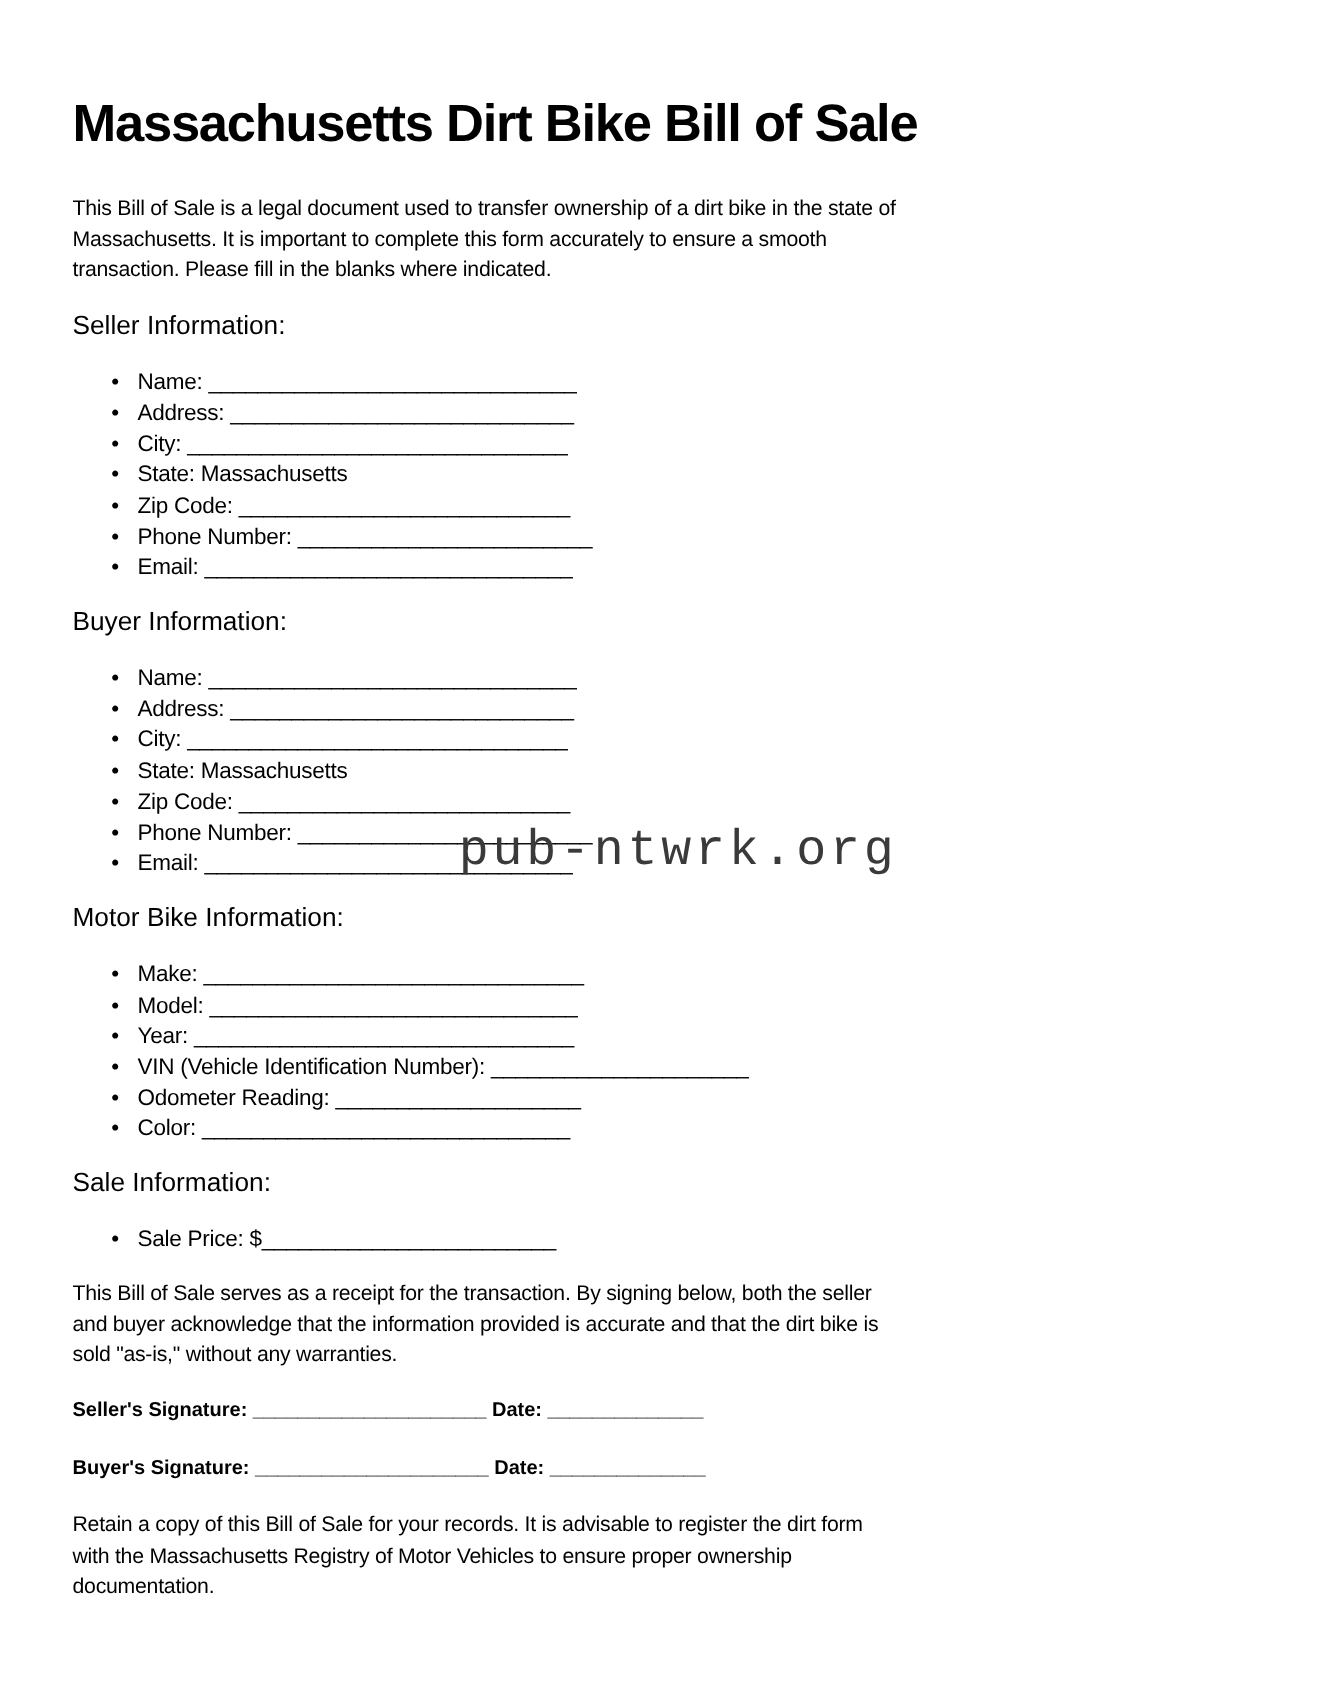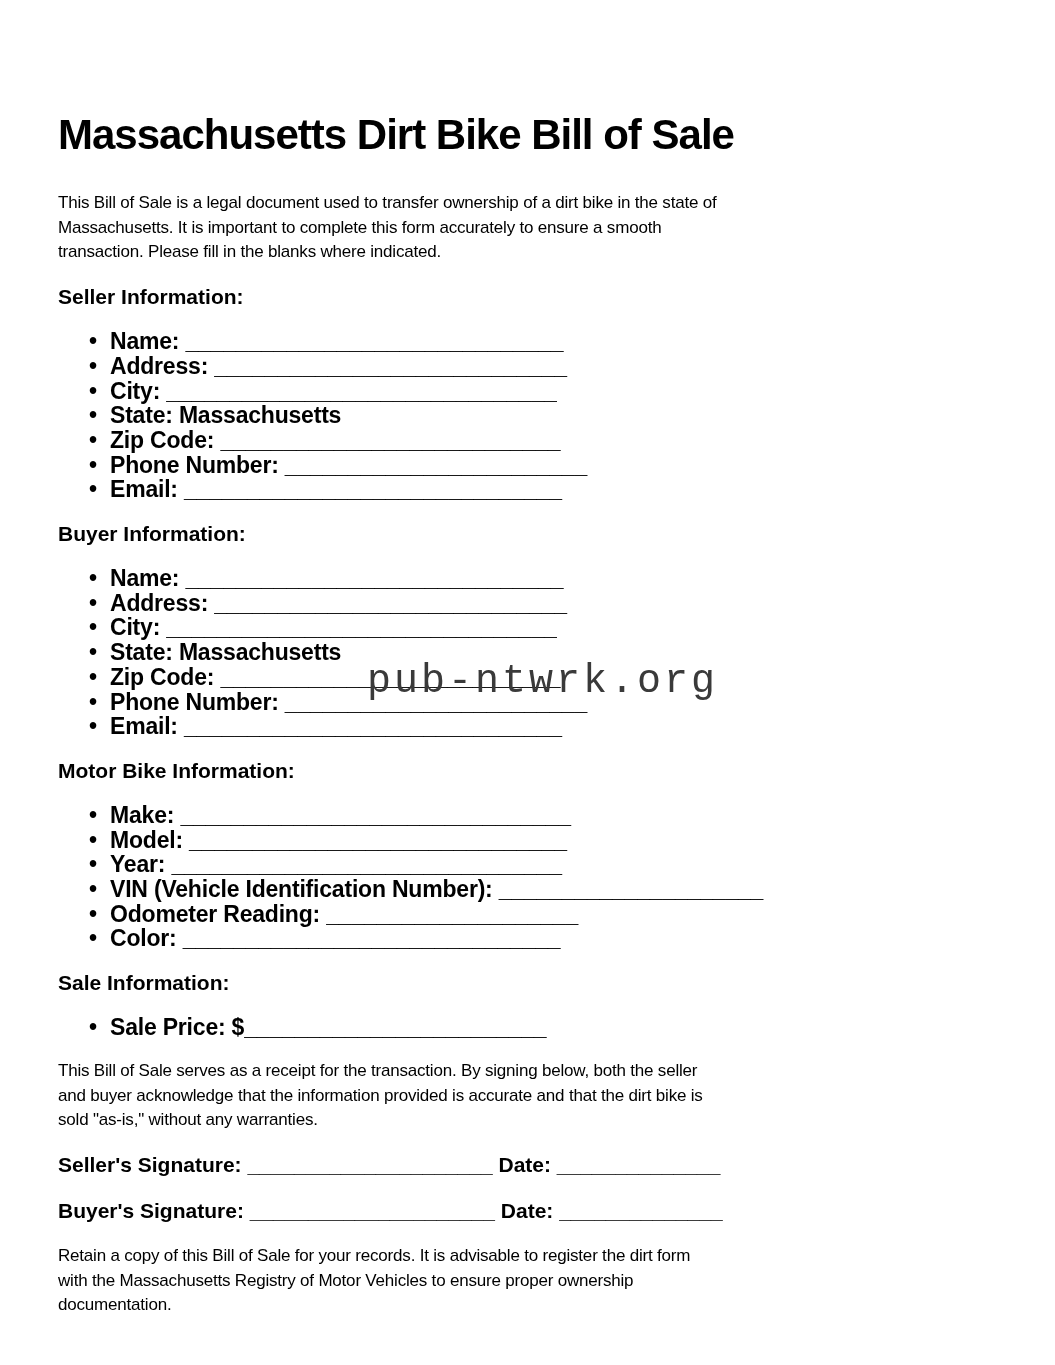--- a/index.html
+++ b/index.html
@@ -9,63 +9,62 @@
   }
   body {
     width: 1055px;
     height: 1365px;
     position: relative;
     overflow: hidden;
     font-family: "Liberation Sans", sans-serif;
     color: #000000;
   }
   .page {
-    padding: 112px 60px 0 58px;
+    padding: 76px 60px 0 58px;
     position: relative;
   }
   h1.doc-title {
     font-size: 42px;
     line-height: 46px;
     font-weight: bold;
     letter-spacing: -1px;
     margin: 0 0 33px 0;
   }
   .para {
     font-size: 17px;
     line-height: 24.7px;
     letter-spacing: -0.2px;
     white-space: pre-line;
     margin: 0 0 19px 0;
   }
   h2.sec-heading {
     font-size: 21px;
     line-height: 26px;
-    font-weight: bold;
+    font-weight: normal;
     margin: 0 0 19px 0;
   }
   ul.blanks {
     list-style: none;
     margin: 0 0 19px 0;
     padding: 0 0 0 52px;
   }
   ul.blanks li {
-    font-size: 23px;
+    font-size: 18px;
     line-height: 24.7px;
     letter-spacing: -0.2px;
     position: relative;
-    font-weight: bold;
   }
   ul.blanks li::before {
     content: "\2022";
     position: absolute;
     left: -21px;
     top: 0;
   }
   .sig-line {
-    font-size: 21px;
+    font-size: 16px;
     line-height: 26px;
     font-weight: bold;
     margin: 4px 0 20px 0;
   }
   .receipt-gap { margin-top: 3px; }
   .watermark {
     position: absolute;
     left: 367px;
     top: 659px;
     font-family: "Liberation Mono", monospace;

